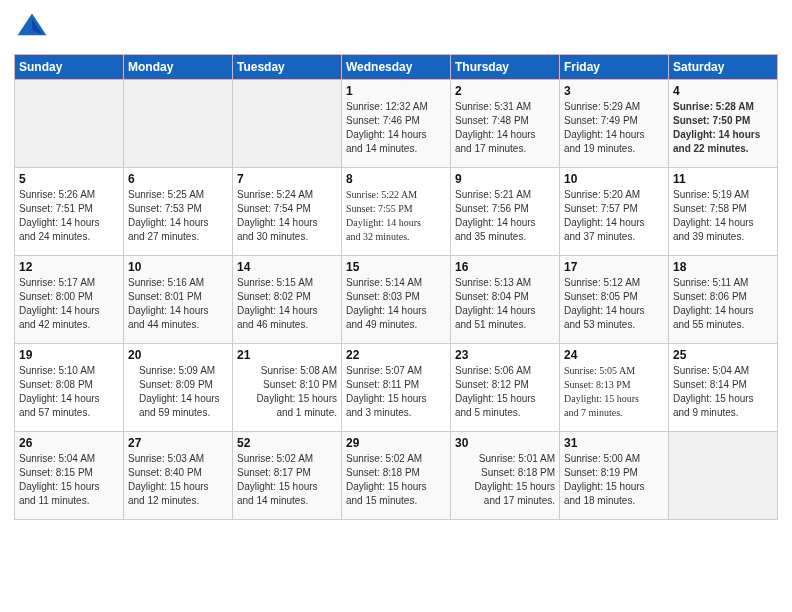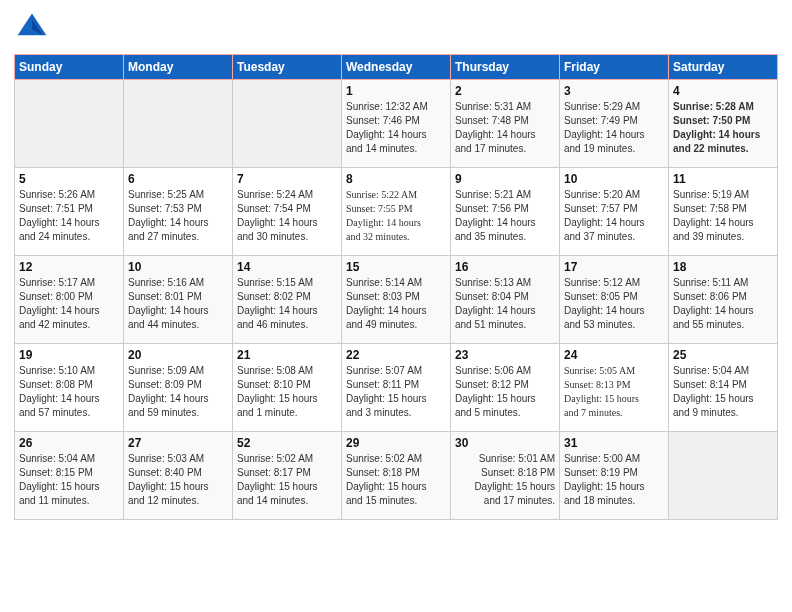--- a/index.html
+++ b/index.html
@@ -279,28 +279,28 @@
         <tr>
           <td>
             <span class="day-number">19</span>
             <div class="day-info" style="white-space: pre-line;">Sunrise: 5:10 AM
 Sunset: 8:08 PM
 Daylight: 14 hours
 and 57 minutes.</div>
           </td>
           <td>
             <span class="day-number">20</span>
-            <div class="day-info" style="white-space: pre-line;">Sunrise: 5:09 AM
+            <div class="day-info" style="white-space: pre-line; margin-left: 11px;">Sunrise: 5:09 AM
 Sunset: 8:09 PM
 Daylight: 14 hours
 and 59 minutes.</div>
           </td>
           <td>
             <span class="day-number">21</span>
-            <div class="day-info" style="white-space: pre-line;">Sunrise: 5:08 AM
+            <div class="day-info" style="white-space: pre-line; text-align: right;">Sunrise: 5:08 AM
 Sunset: 8:10 PM
 Daylight: 15 hours
 and 1 minute.</div>
           </td>
           <td>
             <span class="day-number">22</span>
             <div class="day-info" style="white-space: pre-line;">Sunrise: 5:07 AM
 Sunset: 8:11 PM
 Daylight: 15 hours
 and 3 minutes.</div>

